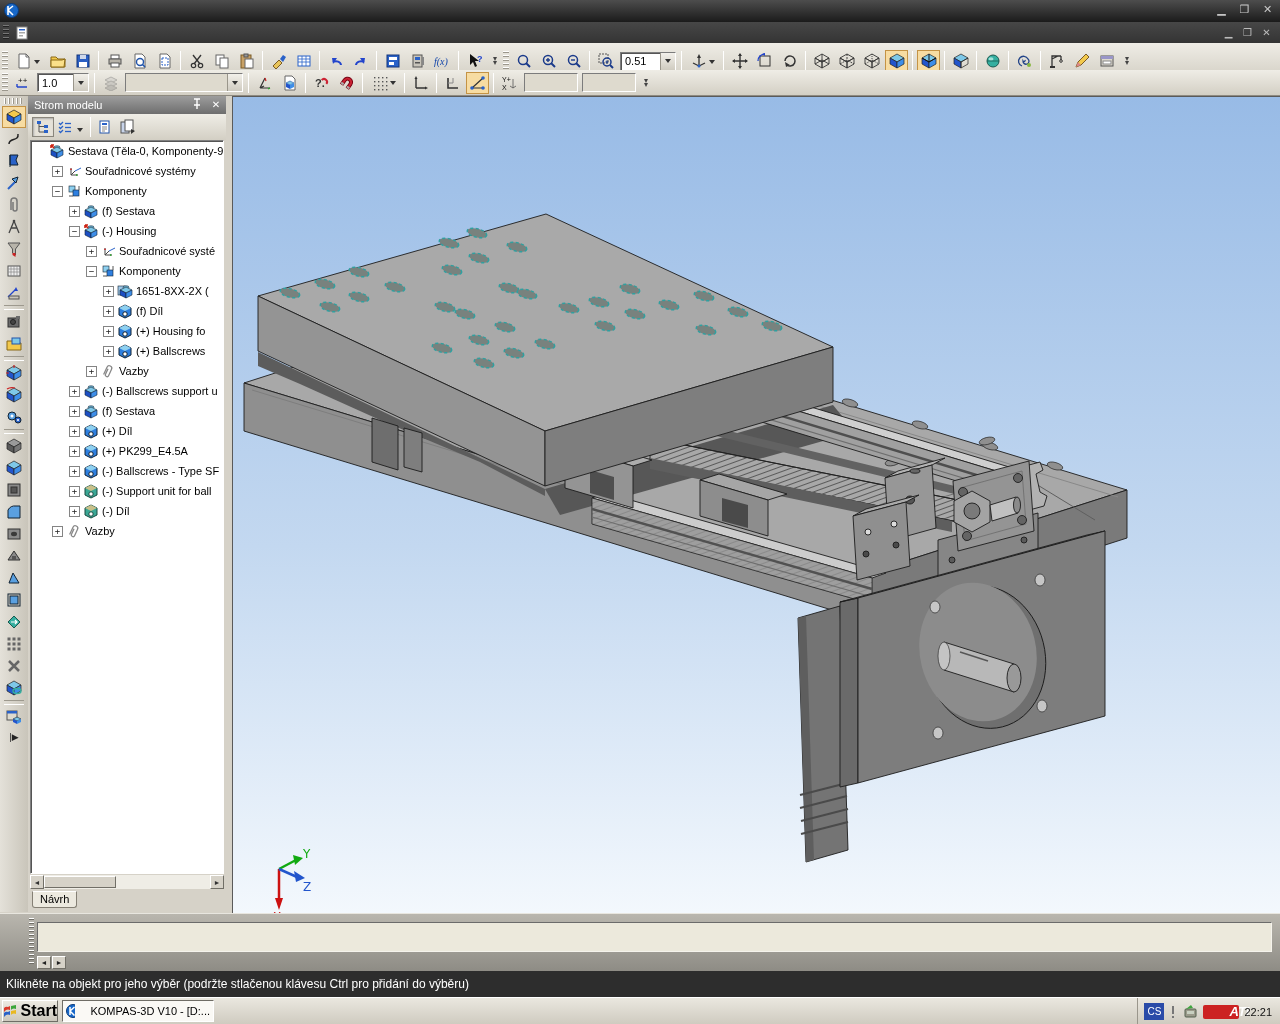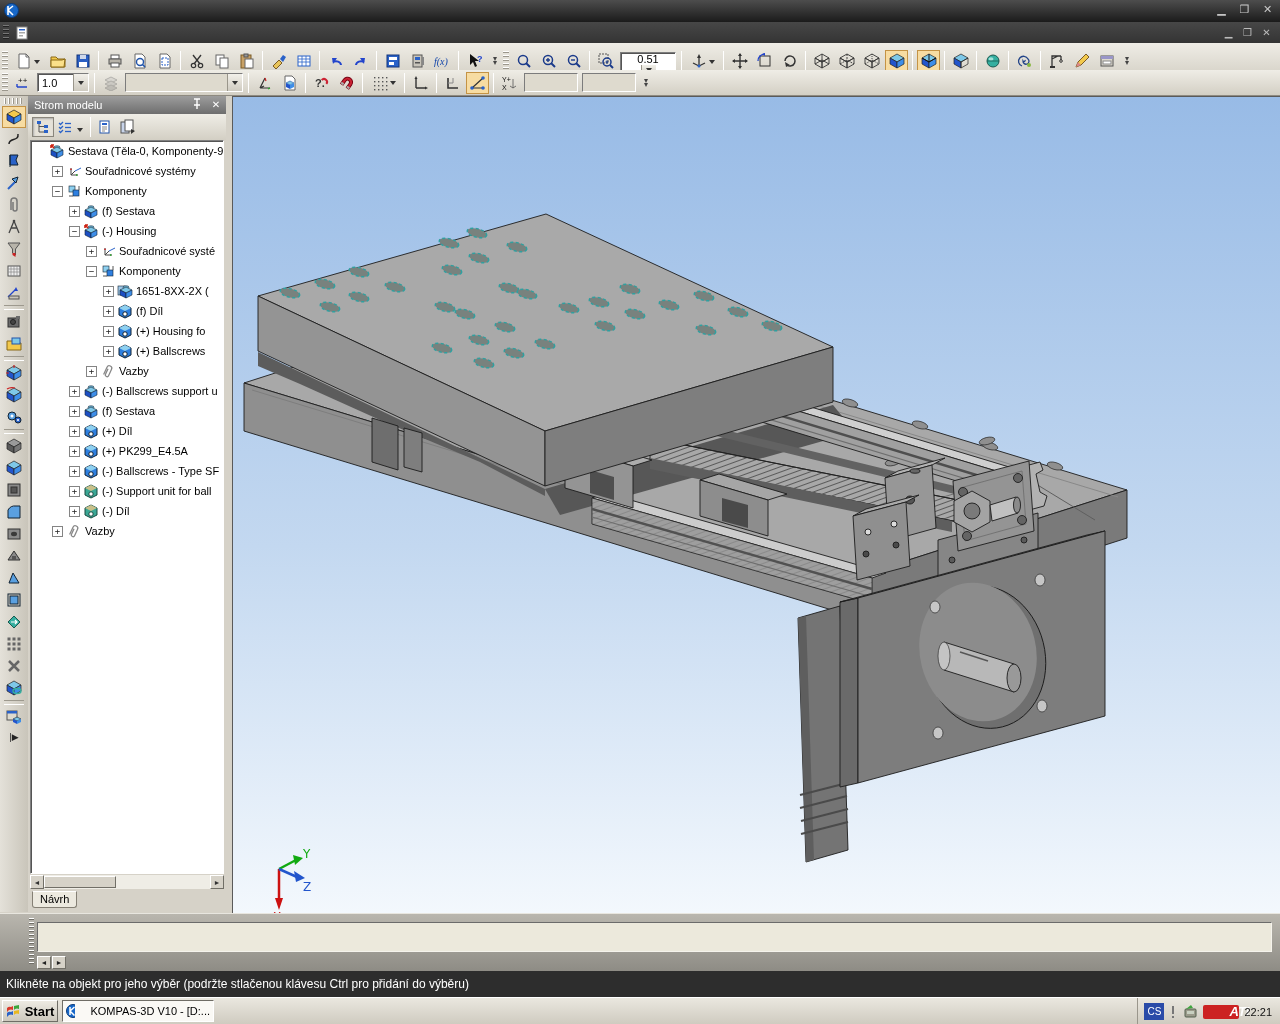--- a/index.html
+++ b/index.html
@@ -81,21 +81,21 @@
   #prop-grip{left:29px;top:4px;width:5px;height:48px;background:repeating-linear-gradient(#fff 0 1px,#6f6d66 1px 2px,transparent 2px 4px);}
   #prop-field{left:37px;top:8px;width:1235px;height:30px;background:#ECE9DC;border:1px solid #6b6b6b;
     border-right-color:#f5f3ec;border-bottom-color:#f5f3ec;}
   .parrow{top:42px;width:14px;height:13px;background:#D6D2C8;border:1px solid;border-color:#fff #716f67 #716f67 #fff;
     font-size:7px;display:flex;align-items:center;justify-content:center;color:#222;}
   #statusbar{left:0;top:971px;width:1280px;height:26px;background:#2D2D2D;color:#fff;font-size:12px;
     display:flex;align-items:center;padding-left:6px;}
   #taskbar{left:0;top:997px;width:1280px;height:27px;background:linear-gradient(#EAE7DF,#CFCBC0);border-top:1px solid #fff;}
   #start-btn{left:2px;top:2px;height:22px;width:56px;background:linear-gradient(#EDEAE2,#CCC8BD);
     border:1px solid;border-color:#fff #6f6d66 #6f6d66 #fff;display:flex;align-items:center;justify-content:center;
-    font-weight:bold;font-size:13px;gap:3px;}
+    font-weight:bold;font-size:16px;gap:3px;}
   #task-btn{left:62px;top:2px;height:22px;width:152px;background:#FAF9F5;border:1px solid;
     border-color:#6f6d66 #fff #fff #6f6d66;display:flex;align-items:center;font-size:11px;padding:0 3px;gap:15px;overflow:hidden;white-space:nowrap;}
   #tray{right:0;top:0;height:27px;display:flex;align-items:center;gap:5px;padding:0 8px 0 6px;border-left:1px solid #9a968c;text-align:center;}
   #cs-badge{width:20px;height:17px;background:#2A4BA8;color:#fff;font-size:10px;display:flex;align-items:center;justify-content:center;}
   #ati-badge{width:26px;height:14px;background:#CC2222;color:#fff;font-size:13px;font-weight:bold;font-style:italic;
     display:flex;align-items:center;justify-content:center;border-radius:2px;padding-left:36px;}
   #clock{font-size:11px;color:#111;}
   svg{display:block;}
 </style>
 </head>
@@ -317,21 +317,21 @@
     <span class="tb-btn">
       <span>
         <svg width="16" height="16">
           <rect x="1" y="1" width="9" height="9" fill="none" stroke="#555" stroke-dasharray="2,1"></rect>
           <circle cx="9" cy="9" r="4" fill="none" stroke="#1a3a8a" stroke-width="1.5"></circle>
           <line x1="12" y1="12" x2="15" y2="15" stroke="#1a3a8a" stroke-width="2"></line>
           <path d="M7.5 9h3M9 7.5v3" stroke="#1a3a8a" stroke-width="1.2"></path>
         </svg>
       </span>
     </span>
-    <span class="combo" style="width: 56px; flex-direction: column;">
+    <span class="combo" style="width: 56px;">
       <span class="val">0.51</span>
       <span class="drop">
         <i></i>
       </span>
     </span>
     <span class="tb-sep"></span>
     <span class="tb-btn w-caret">
       <span>
         <svg width="16" height="16">
           <path d="M8 13V4M8 13l-6-3M8 13l6-3" stroke="#333" stroke-width="1.3" fill="none"></path>

